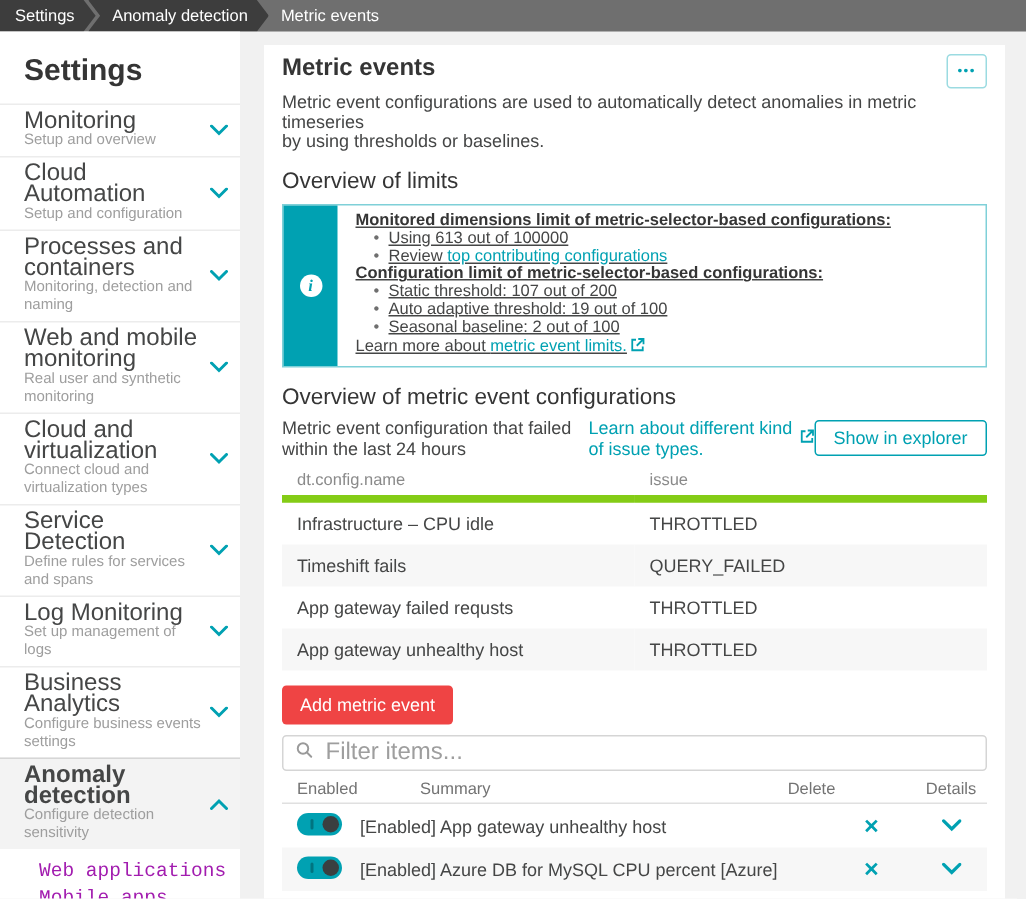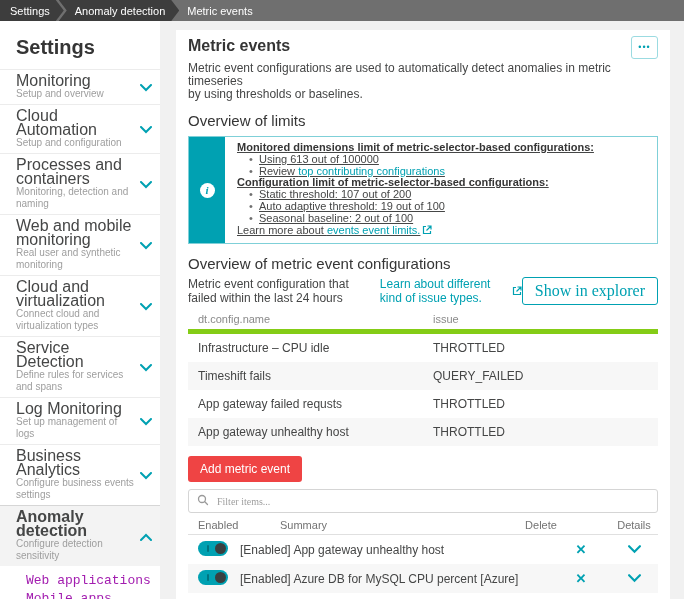--- a/index.html
+++ b/index.html
@@ -51,34 +51,34 @@
   .bullet { padding-left:22px; position:relative; }
   .bullet::before { content:"•"; position:absolute; left:12px; color:#6f6f6f; }
   .lnk { color:#00a1b2; text-decoration:none; cursor:pointer; }
   .ext-ic { display:inline-block; vertical-align:-1px; margin-left:2px; }
 
   
   .sub-row { display:flex; align-items:center; margin-top:5px; }
   .sub-row .txt12 { font-size:12px; }
   .sub-row .gap { flex:1; }
   .show-btn { border:1px solid #00a1b2; color:#00a1b2; background:#fff; border-radius:3px;
-              font-size:16px; padding:4px 12px; cursor:pointer; white-space:nowrap;font-family:Liberation Serif, serif; }
+              font-size:12px; padding:4px 12px; cursor:pointer; white-space:nowrap; }
   table.cfg { width:100%; border-collapse:collapse; margin-top:4px; font-size:12px; }
   table.cfg th { font-size:11px; color:#8a8a8a; font-weight:normal; text-align:left; padding:4px 0 4px 10px; border-bottom:5px solid #84cc16; }
   table.cfg td { padding:7px 0 7px 10px; }
   table.cfg tbody tr:nth-child(even) { background:#f7f7f7; }
   .col-name { width:50%; }
 
   
   .add-btn { background:#ef4444; color:#fff; border:none; border-radius:3px; font-size:12px;
              padding:6px 12px; margin-top:10px; cursor:pointer; }
   .filter-wrap { display:flex; align-items:center; border:1px solid #d5d5d5; border-radius:3px;
                  height:24px; margin-top:7px; padding:0 8px; background:#fff; }
-  .filter-wrap input { border:none; outline:none; flex:1; font-size:10px; margin-left:8px;
-                       font-family:Liberation Serif, serif; color:#454646; background:transparent; }
+  .filter-wrap input { border:none; outline:none; flex:1; font-size:16px; margin-left:8px;
+                       font-family:Liberation Sans, sans-serif; color:#454646; background:transparent; }
   .filter-wrap input::placeholder { color:#9e9e9e; }
 
   .ev-head, .ev-row { display:flex; align-items:center; }
   .ev-head { font-size:11px; color:#737373; margin-top:2px; height:20px; border-bottom:1px solid #e0e0e0;gap:40px; }
   .c-en { width:52px; padding-left:10px; flex:0 0 auto; }
   .c-sum { flex:1; min-width:0; }
   .c-del { width:58px; text-align:center; flex:0 0 auto; }
   .c-det { width:48px; text-align:center; flex:0 0 auto; }
   .ev-row { height:29px; font-size:12px; }
   .ev-row:nth-child(even) { background:#f7f7f7; }
@@ -221,21 +221,21 @@
         <div class="info-i">i</div>
       </div>
       <div class="info-body">
         <div class="b">Monitored dimensions limit of metric-selector-based configurations:</div>
         <div class="bullet">Using 613 out of 100000</div>
         <div class="bullet"><span>Review </span><a class="lnk">top contributing configurations</a></div>
         <div class="b">Configuration limit of metric-selector-based configurations:</div>
         <div class="bullet">Static threshold: 107 out of 200</div>
         <div class="bullet">Auto adaptive threshold: 19 out of 100</div>
         <div class="bullet">Seasonal baseline: 2 out of 100</div>
-        <div><span>Learn more about </span><a class="lnk">events event limits.</a><span class="ext-ic"><svg width="10" height="10" viewBox="0 0 10 10">
+        <div><span>Learn more about </span><a class="lnk">metric event limits.</a><span class="ext-ic"><svg width="10" height="10" viewBox="0 0 10 10">
                 <path d="M4 1.5 H1.5 V8.5 H8.5 V6" fill="none" stroke="#00a1b2" stroke-width="1.2"></path>
                 <path d="M5.5 1 H9 V4.5 M9 1 L4.5 5.5" fill="none" stroke="#00a1b2" stroke-width="1.2"></path>
               </svg></span></div>
       </div>
     </div>
 
     <div class="sec-h">Overview of metric event configurations</div>
 
     <div class="sub-row">
       <span class="txt12">Metric event configuration that failed within the last 24 hours </span>

